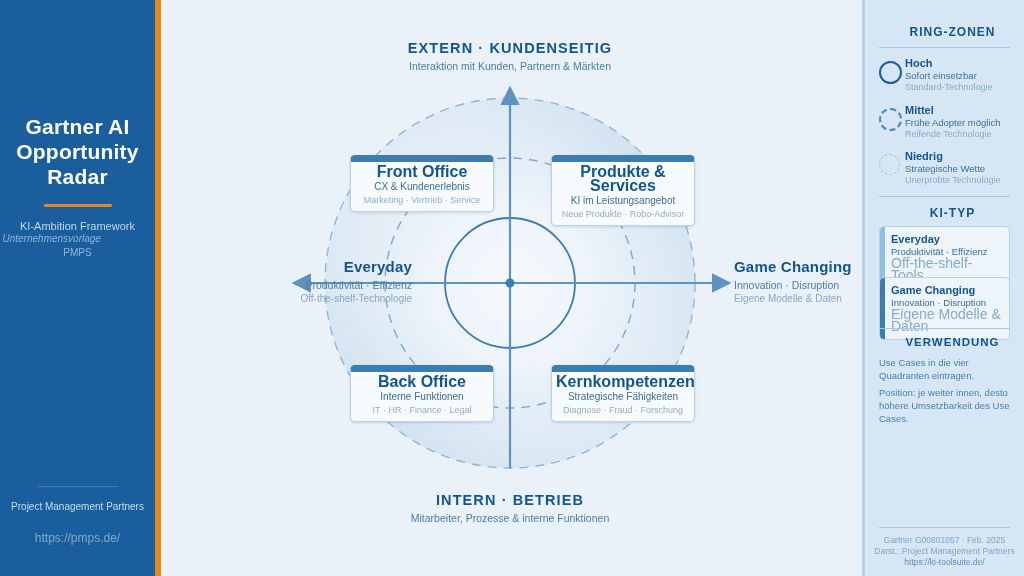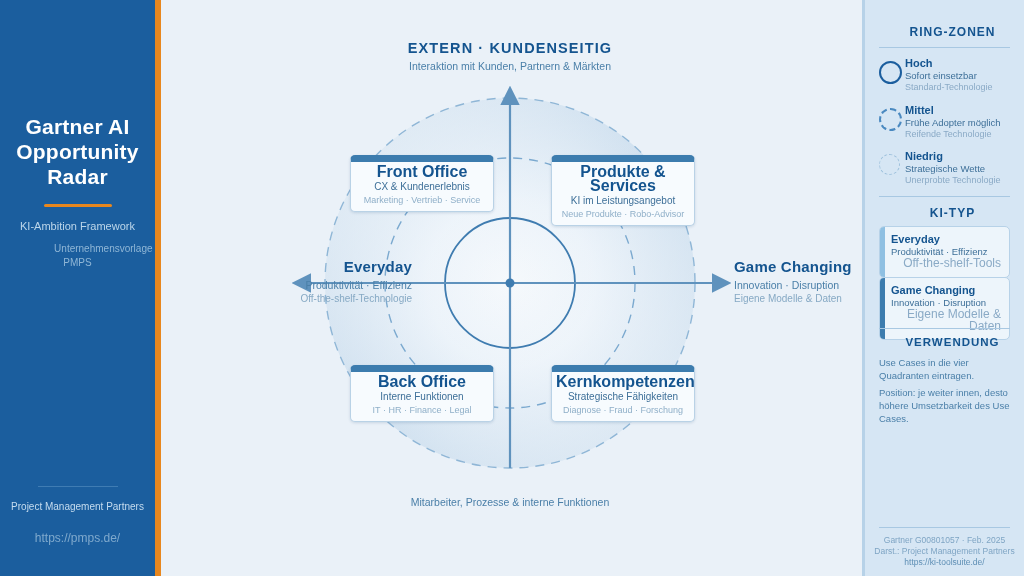--- a/index.html
+++ b/index.html
@@ -23,21 +23,21 @@
   }
   .sb-title{
     margin-top:114px;width:140px;text-align:center;
     color:#ffffff;font-size:21px;font-weight:bold;line-height:25px;
     letter-spacing:.2px;
   }
   .sb-rule{
     margin-top:15px;width:68px;height:3px;background:#e8871e;border-radius:2px;
   }
   .sb-sub1{margin-top:13px;width:150px;text-align:center;color:#bcd6ea;font-size:11px;}
-  .sb-sub2{margin-top:11px;width:150px;text-align:right;color:#8fb6d6;font-size:10px;}
+  .sb-sub2{margin-top:1px;width:150px;text-align:left;color:#8fb6d6;font-size:10px;font-style:italic;}
   .sb-sub3{margin-top:3px;width:150px;text-align:center;color:#8fb6d6;font-size:10px;}
 
   .sb-foot{position:absolute;left:0;width:155px;text-align:center;}
   #sb-foot-rule{top:486px;left:38px;width:80px;height:1px;background:#3f7cb3;position:absolute;}
   #sb-org{top:501px;color:#c5dcef;font-size:10px;}
   #sb-url{top:531px;color:#7fa9cd;font-size:12px;}
 
   
   #canvas{
     position:absolute;left:161px;top:0;width:756px;height:576px;
@@ -110,21 +110,21 @@
   #p-head-typ{position:absolute;left:0;top:206px;width:159px;font-size:12px;}
 
   .tcard{
     position:absolute;left:14px;width:131px;
     background:#edf5fb;border:1px solid #b7d2e8;border-radius:5px;
     box-sizing:border-box;padding:6px 8px 7px 11px;
   }
   .tcard-bar{position:absolute;left:0;top:0;bottom:0;width:5px;border-radius:4px 0 0 4px;}
   .tc-t{font-size:11px;font-weight:bold;line-height:13px;}
   .tc-s{color:#3d6f98;font-size:9.5px;line-height:12px;}
-  .tc-s2{color:#8aaac6;font-size:12px;line-height:11.5px;text-align:right;}
+  .tc-s2{color:#8aaac6;font-size:14px;line-height:11.5px;}
   #t-every{top:226px;}
   #t-every .tcard-bar{background:#8fc0e2;}
   #t-every .tc-t{color:#14548f;}
   #t-game{top:277px;}
   #t-game .tcard-bar{background:#3c7cae;}
   #t-game .tc-t{color:#14548f;}
 
   #rule3{left:14px;top:328px;width:131px;}
   #p-head-verw{position:absolute;left:0;top:336px;width:159px;font-size:11.5px;}
   .p-body{position:absolute;left:14px;width:133px;color:#4a7fa8;font-size:9.5px;line-height:13px;}
@@ -191,20 +191,21 @@
 
       <circle cx="349" cy="283" r="4.5" fill="#3f7cb0"></circle>
     </svg>
 
     <div class="axis-cap" id="cap-top">
       <div class="ac-main">EXTERN · KUNDENSEITIG</div>
       <div class="ac-sub">Interaktion mit Kunden, Partnern &amp; Märkten</div>
     </div>
 
     <div class="axis-cap" id="cap-bottom">
+      <div class="ac-main">INTERN · BETRIEB</div>
       <div class="ac-sub">Mitarbeiter, Prozesse &amp; interne Funktionen</div>
     </div>
 
     <div class="axis-cap" id="cap-left">
       <div class="ac-main">Everyday</div>
       <div class="ac-sub">Produktivität · Effizienz</div>
       <div class="ac-sub2">Off-the-shelf-Technologie</div>
     </div>
 
     <div class="axis-cap" id="cap-right">

